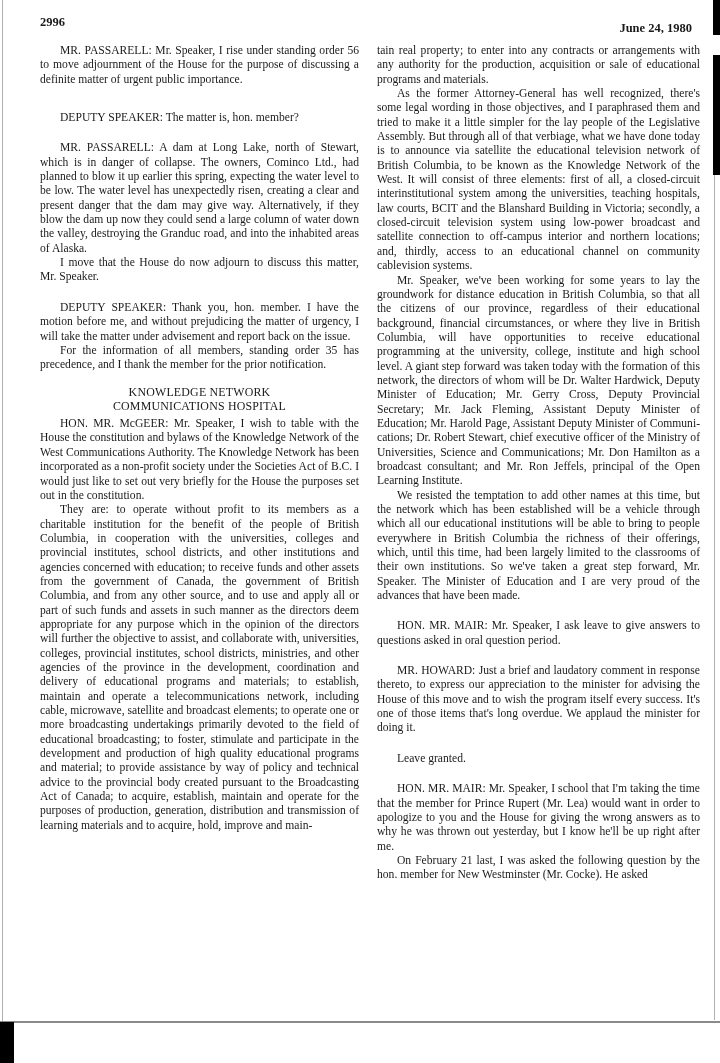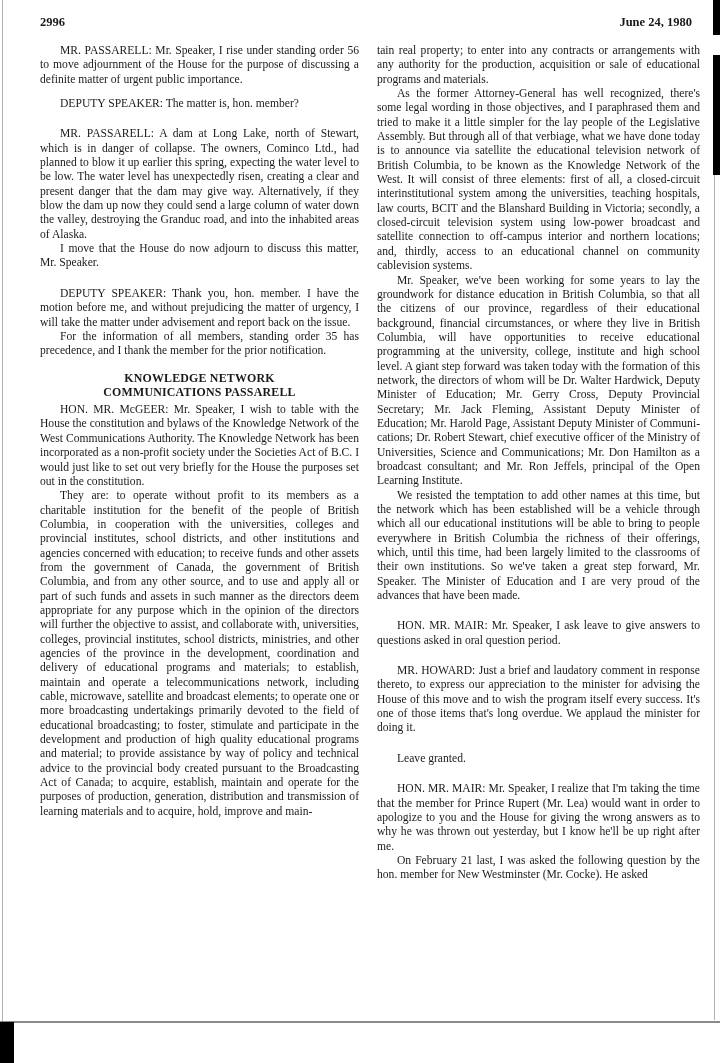--- a/index.html
+++ b/index.html
@@ -2,29 +2,29 @@
 <html><head>
   <meta charset="utf-8">
   <style>
     html, body { margin: 0; padding: 0; background: #ffffff; }
     body { width: 720px; height: 1063px; position: relative; overflow: hidden;
            font-family: "Liberation Serif", "DejaVu Serif", serif; color: #1a1a1a; }
     .page { position: absolute; left: 0; top: 0; width: 720px; height: 925px; }
     .header { position: absolute; top: 15px; left: 40px; right: 28px; height: 16px;
               font-weight: bold; font-size: 12.5px; }
     .header .left { position: absolute; left: 0; top: 0; }
-    .header .right { position: absolute; right: 0; top: 0; font-family: Liberation Serif, serif; }
+    .header .right { position: absolute; right: 0; top: 6px; font-family: Liberation Serif, serif; }
     .col { position: absolute; top: 44px; font-size: 11.6px; line-height: 14.35px;
            text-align: justify; hyphens: manual; }
     .col.left { left: 40px; width: 319px; }
     .col.right { left: 377px; width: 323px; }
     .col p { margin: 0; text-indent: 20px; }
-    .col p.gap { margin-top: 10px; }
+    .col p.gap { margin-top: 24px; }
     .col p.noindent { text-indent: 0; }
-    .col h3 { margin: 12px 0 4px 0; font-weight: bold; font-size: 11.9px;
+    .col h3 { margin: 12px 0 4px 0; font-weight: normal; font-size: 11.9px;
               text-align: center; line-height: 14.3px; letter-spacing: 0.2px; }
     .bar { position: absolute; background: #000; }
     .rule { position: absolute; background: #8a8a8a; }
     .vline { position: absolute; background: #b0b0b0; }
   </style>
 </head>
 <body>
 
 <div class="page">
 
@@ -35,35 +35,35 @@
 
   <div class="col left">
     <p>MR. PASSARELL: Mr. Speaker, I rise under standing order 56 to move adjournment of the House for the purpose of discussing a definite matter of urgent public importance.</p>
     <p class="gap">DEPUTY SPEAKER: The matter is, hon. member?</p>
     <p class="gap" style="margin-top:16px">MR. PASSARELL: A dam at Long Lake, north of Ste­wart, which is in danger of collapse. The owners, Cominco Ltd., had planned to blow it up earlier this spring, expecting the water level to be low. The water level has unexpectedly risen, creating a clear and present danger that the dam may give way. Alternatively, if they blow the dam up now they could send a large column of water down the valley, des­troying the Granduc road, and into the inhabited areas of Alaska.</p>
     <p>I move that the House do now adjourn to discuss this matter, Mr. Speaker.</p>
     <p class="gap" style="margin-top:16px">DEPUTY SPEAKER: Thank you, hon. member. I have the motion before me, and without prejudicing the matter of urgency, I will take the matter under advisement and report back on the issue.</p>
     <p>For the information of all members, standing order 35 has precedence, and I thank the member for the prior notifica­tion.</p>
     <h3>
       <span>KNOWLEDGE NETWORK</span><br>
-      <span>COMMUNICATIONS PASSARELL</span>
+      <span>COMMUNICATIONS HOSPITAL</span>
     </h3>
     <p>HON. MR. McGEER: Mr. Speaker, I wish to table with the House the constitution and bylaws of the Knowledge Network of the West Communications Authority. The Knowledge Network has been incorporated as a non-profit society under the Societies Act of B.C. I would just like to set out very briefly for the House the purposes set out in the constitution.</p>
     <p>They are: to operate without profit to its members as a charitable institution for the benefit of the people of British Columbia, in cooperation with the universities, colleges and provincial institutes, school districts, and other institutions and agencies concerned with education; to receive funds and other assets from the government of Canada, the government of British Columbia, and from any other source, and to use and apply all or part of such funds and assets in such manner as the directors deem appropriate for any purpose which in the opinion of the directors will further the objective to assist, and collaborate with, universities, colleges, provincial insti­tutes, school districts, ministries, and other agencies of the province in the development, coordination and delivery of educational programs and materials; to establish, maintain and operate a telecommunications network, including cable, microwave, satellite and broadcast elements; to operate one or more broadcasting undertakings primarily devoted to the field of educational broadcasting; to foster, stimulate and participate in the development and production of high quality educational programs and material; to provide assistance by way of policy and technical advice to the provincial body created pursuant to the Broadcasting Act of Canada; to ac­quire, establish, maintain and operate for the purposes of production, generation, distribution and transmission of learning materials and to acquire, hold, improve and main-</p>
   </div>
 
   <div class="col right">
     <p class="noindent">tain real property; to enter into any contracts or arrangements with any authority for the production, acquisition or sale of educational programs and materials.</p>
     <p>As the former Attorney-General has well recognized, there's some legal wording in those objectives, and I para­phrased them and tried to make it a little simpler for the lay people of the Legislative Assembly. But through all of that verbiage, what we have done today is to announce via satel­lite the educational television network of British Columbia, to be known as the Knowledge Network of the West. It will consist of three elements: first of all, a closed-circuit inter­institutional system among the universities, teaching hospit­als, law courts, BCIT and the Blanshard Building in Victoria; secondly, a closed-circuit television system using low-power broadcast and satellite connection to off-campus interior and northern locations; and, thirdly, access to an educational channel on community cablevision systems.</p>
     <p>Mr. Speaker, we've been working for some years to lay the groundwork for distance education in British Columbia, so that all the citizens of our province, regardless of their educational background, financial circumstances, or where they live in British Columbia, will have opportunities to receive educational programming at the university, college, institute and high school level. A giant step forward was taken today with the formation of this network, the directors of whom will be Dr. Walter Hardwick, Deputy Minister of Education; Mr. Gerry Cross, Deputy Provincial Secretary; Mr. Jack Fleming, Assistant Deputy Minister of Education; Mr. Harold Page, Assistant Deputy Minister of Communi­cations; Dr. Robert Stewart, chief executive officer of the Ministry of Universities, Science and Communications; Mr. Don Hamilton as a broadcast consultant; and Mr. Ron Jef­fels, principal of the Open Learning Institute.</p>
     <p>We resisted the temptation to add other names at this time, but the network which has been established will be a vehicle through which all our educational institutions will be able to bring to people everywhere in British Columbia the richness of their offerings, which, until this time, had been largely limited to the classrooms of their own institutions. So we've taken a great step forward, Mr. Speaker. The Minister of Education and I are very proud of the advances that have been made.</p>
     <p class="gap" style="margin-top:16px">HON. MR. MAIR: Mr. Speaker, I ask leave to give answers to questions asked in oral question period.</p>
     <p class="gap" style="margin-top:16px">MR. HOWARD: Just a brief and laudatory comment in response thereto, to express our appreciation to the minister for advising the House of this move and to wish the program itself every success. It's one of those items that's long over­due. We applaud the minister for doing it.</p>
     <p class="gap" style="margin-top:16px">Leave granted.</p>
-    <p class="gap" style="margin-top:16px">HON. MR. MAIR: Mr. Speaker, I realize that I'm taking the time that the member for Prince Rupert (Mr. Lea) would want in order to apologize to you and the House for giving the wrong answers as to why he was thrown out yesterday, but I know he'll be up right after me.</p>
+    <p class="gap" style="margin-top:16px">HON. MR. MAIR: Mr. Speaker, I school that I'm taking the time that the member for Prince Rupert (Mr. Lea) would want in order to apologize to you and the House for giving the wrong answers as to why he was thrown out yesterday, but I know he'll be up right after me.</p>
     <p>On February 21 last, I was asked the following question by the hon. member for New Westminster (Mr. Cocke). He asked</p>
   </div>
 
   <div class="bar" style="left:713px;top:0;width:7px;height:35px"></div>
   <div class="bar" style="left:713px;top:55px;width:7px;height:120px"></div>
   <div class="vline" style="left:714px;top:175px;width:1px;height:845px"></div>
   <div class="vline" style="left:2px;top:0;width:1px;height:1022px"></div>
   <div class="rule" style="left:0;top:1021px;width:720px;height:2px"></div>
   <div class="bar" style="left:0;top:1022px;width:14px;height:41px"></div>
 

